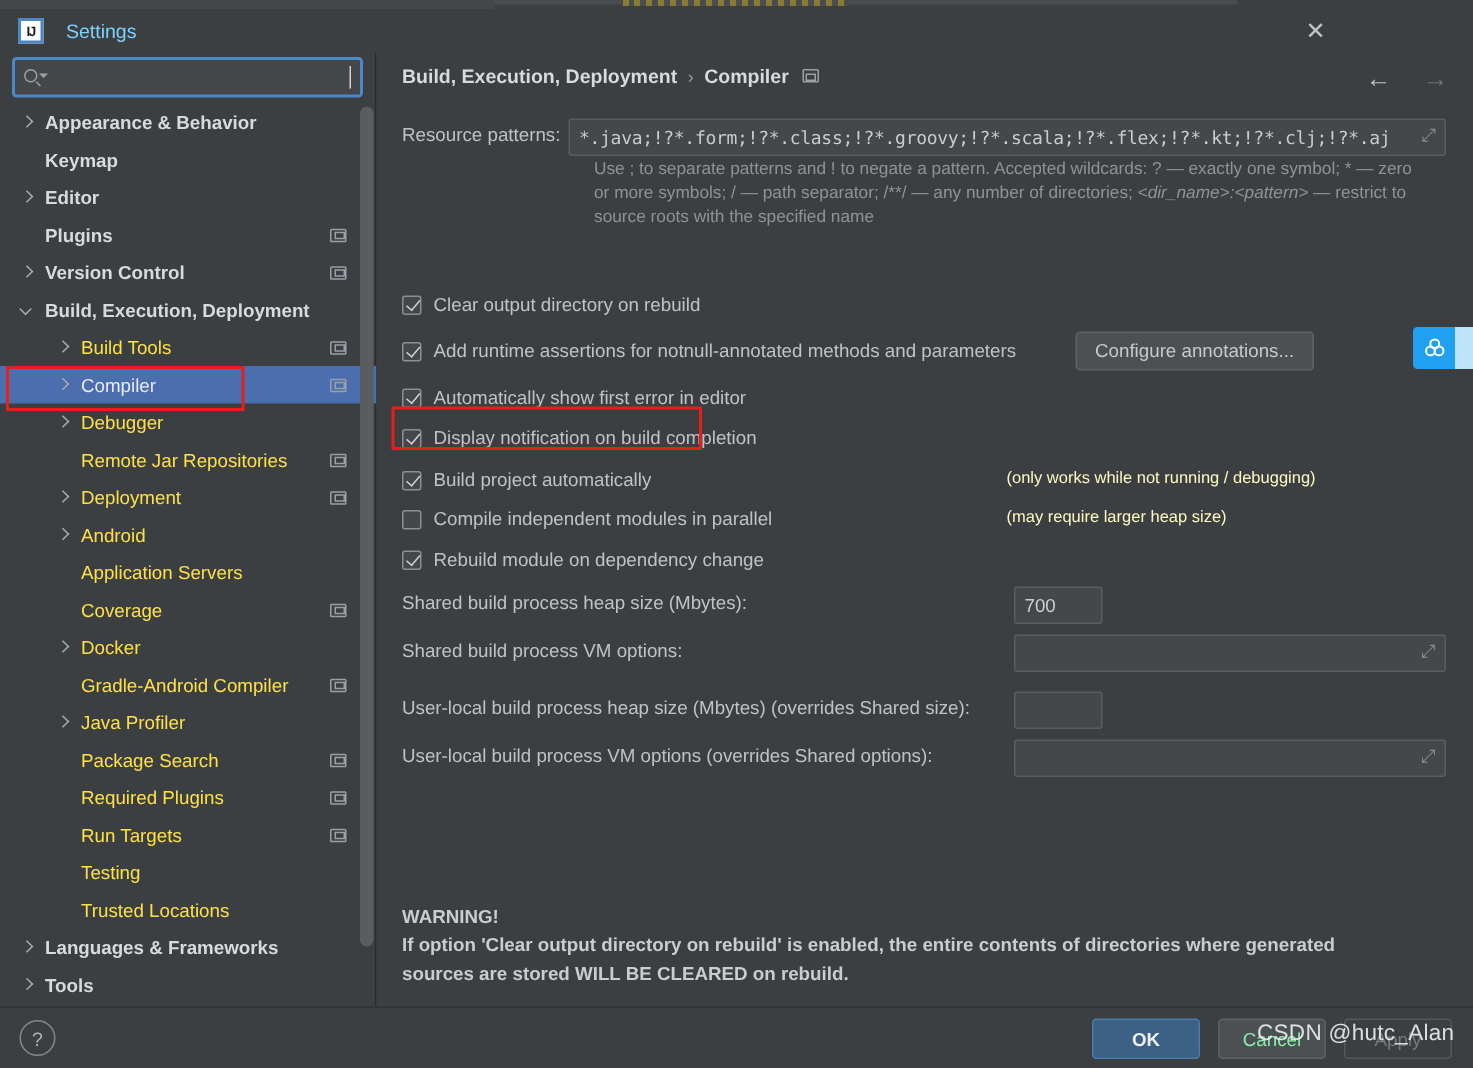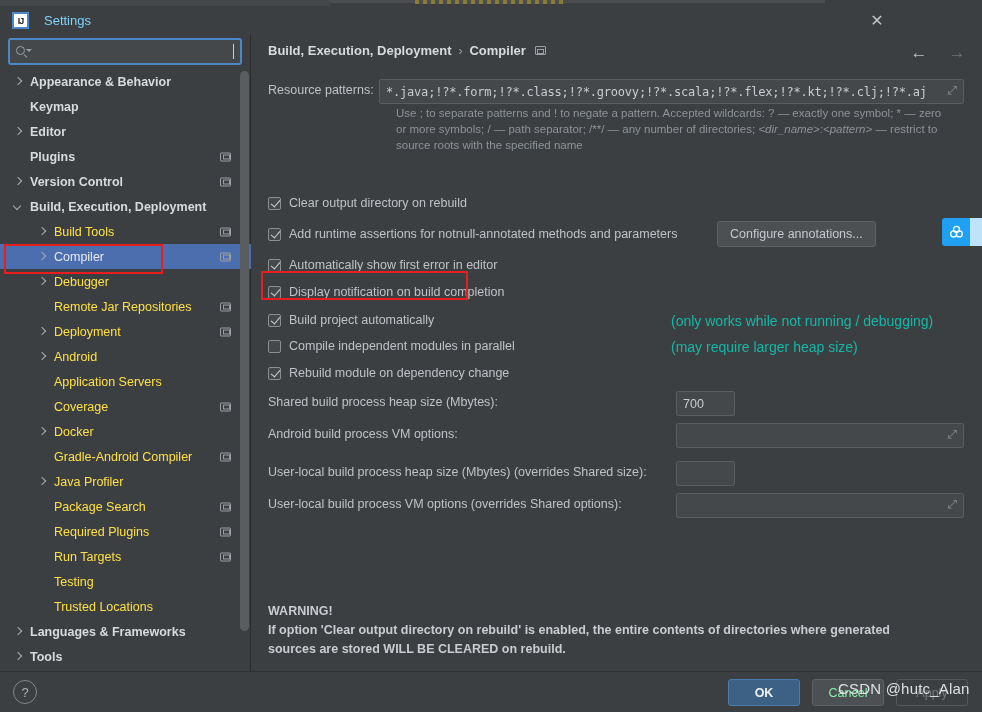--- a/index.html
+++ b/index.html
@@ -172,21 +172,21 @@
     width: 13px; height: 13px; flex: 0 0 auto; margin-right: 8px;
     border: 1px solid #8b8f93; background: #45484a; border-radius: 2px; position: relative;
     cursor: pointer;
   }
   .checkbox.checked::after {
     content: ""; position: absolute; left: 3.6px; top: 0.6px;
     width: 4px; height: 8px; border-right: 1.7px solid #cfd3d7; border-bottom: 1.7px solid #cfd3d7;
     transform: rotate(40deg);
   }
   .cb-label { font-size: 12.5px; color: #bfc2c6; cursor: default; }
-  .side-note { position: absolute; font-size: 14px; color: #14b8a6; }
+  .side-note { position: absolute; font-size: 11px; color: #fef9c3; }
 
   .btn {
     background: #4c5052; border: 1px solid #5e6265; border-radius: 3px;
     color: #c6c9cd; font-size: 12.5px; height: 26px; padding: 0 12px;
     cursor: pointer; font-family: "Liberation Sans", sans-serif;
   }
 
   .warn-block { position: absolute; left: 17px; top: 567px; width: 700px; }
   .warn-line { font-size: 12.5px; color: #c9ccd0; font-weight: bold; line-height: 19px; }
 
@@ -447,21 +447,21 @@
       <button class="btn" style="position:absolute; left:466px; top:186px;">Configure annotations...</button>
 
       <div id="fields-container">
           <div class="field-row" style="left: 17px; top: 360px;">
             <span class="fl">Shared build process heap size (Mbytes):</span>
           </div>
           <div class="text-field" style="position: absolute; top: 356px; left: 425px; width: 59px;">
             <span>700</span>
           </div>
           <div class="field-row" style="left: 17px; top: 392px;">
-            <span class="fl">Android build process VM options:</span>
+            <span class="fl">Shared build process VM options:</span>
           </div>
           <div class="text-field" style="position: absolute; top: 388px; left: 425px; width: 288px;">
             <span></span>
             <span class="expand-icon"></span>
           </div>
           <div class="field-row" style="left: 17px; top: 430px;">
             <span class="fl">User-local build process heap size (Mbytes) (overrides Shared size):</span>
           </div>
           <div class="text-field" style="position: absolute; top: 426px; left: 425px; width: 59px;">
             <span></span>

